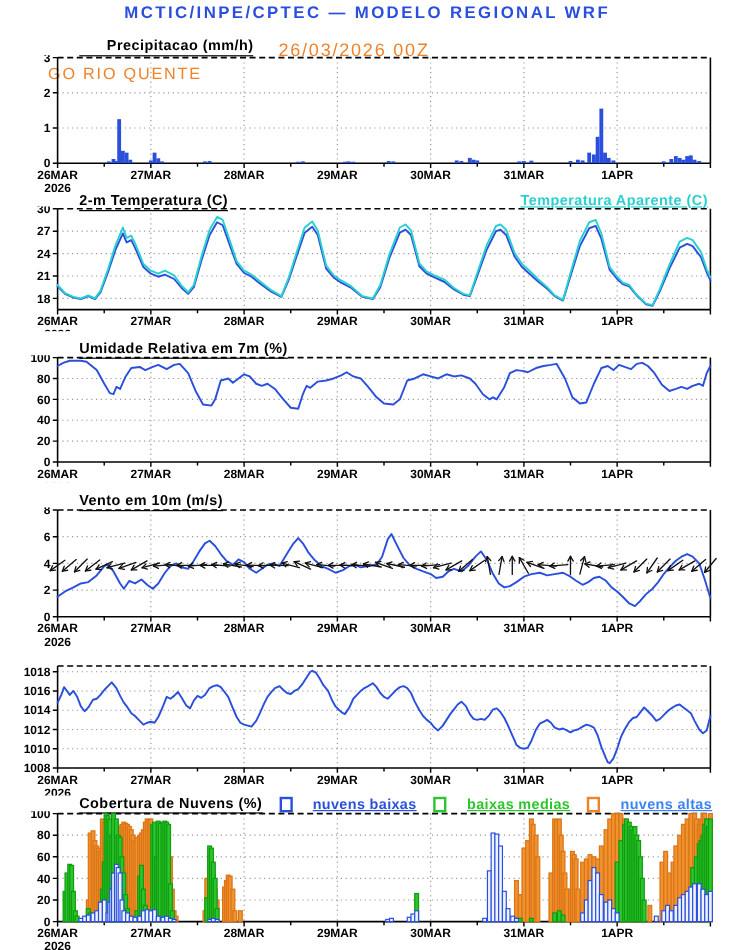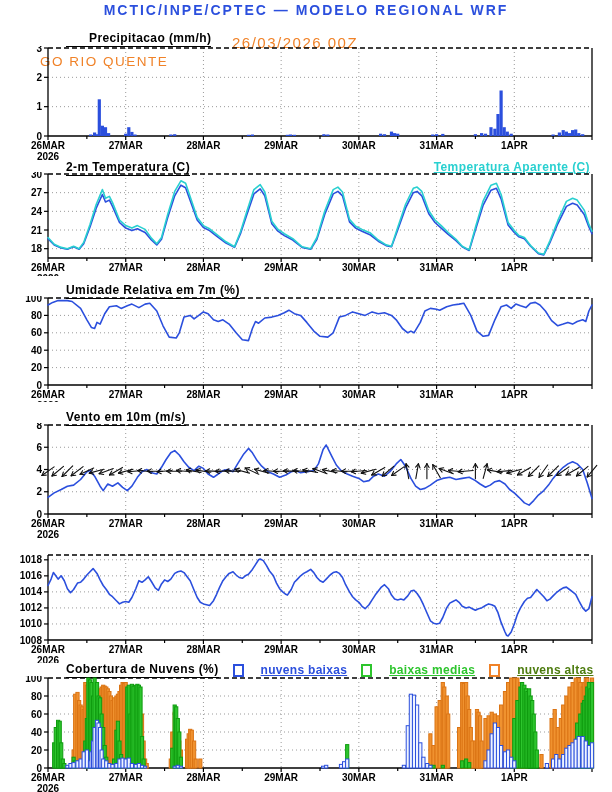--- a/index.html
+++ b/index.html
@@ -560,21 +560,21 @@
     <div class="legend-item">
       <span class="sq" style="border-color: rgb(43, 79, 221);"></span>
       <span class="lab" style="color: rgb(43, 79, 221);">nuvens baixas</span>
     </div>
     <div class="legend-item">
       <span class="sq" style="border-color: rgb(45, 197, 45);"></span>
       <span class="lab" style="color: rgb(45, 197, 45);">baixas medias</span>
     </div>
     <div class="legend-item">
       <span class="sq" style="border-color: rgb(240, 130, 40);"></span>
-      <span class="lab" style="color: #4d7c0f;">nuvens altas</span>
+      <span class="lab" style="color: #3b82f6;">nuvens altas</span>
     </div>
   </div>
   <svg class="chart" id="svg-clouds" width="612" height="116" style="top:676px;">
       <g>
         <line x1="48" x2="592" y1="74" y2="74" class="grid"></line>
         <line x1="48" x2="592" y1="56" y2="56" class="grid"></line>
         <line x1="48" x2="592" y1="38" y2="38" class="grid"></line>
         <line x1="48" x2="592" y1="20" y2="20" class="grid"></line>
         <line x1="125.71428571428571" x2="125.71428571428571" y1="2" y2="92" class="grid"></line>
         <line x1="203.42857142857142" x2="203.42857142857142" y1="2" y2="92" class="grid"></line>

